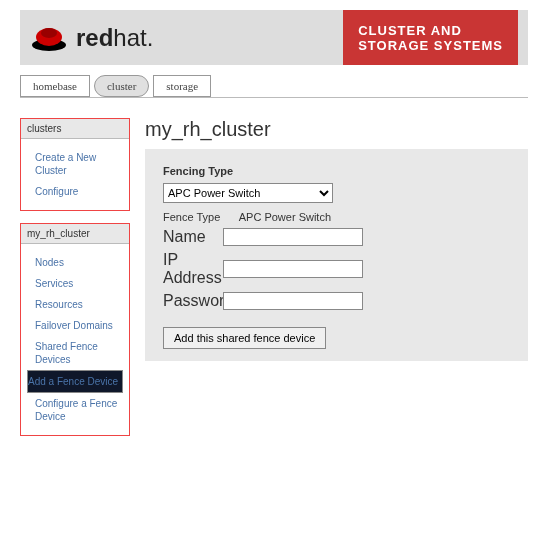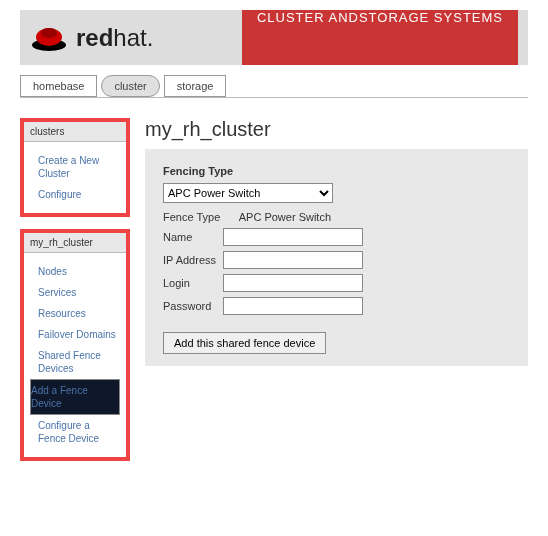--- a/index.html
+++ b/index.html
@@ -1,43 +1,43 @@
 <!DOCTYPE html>
 <html><head>
 <meta charset="utf-8">
 <style>
 * { box-sizing: border-box; margin: 0; padding: 0; }
 body { font-family: Arial, sans-serif; font-size: 11px; background: #fff; width: 548px; }
 .header-area { padding: 10px 20px 0; }
 .logo-banner { background: #ddd; height: 55px; display: flex; align-items: center; justify-content: space-between; padding: 0 10px; }
-.logo-banner-right { background: #c93534; color: #fff; height: 100%; display: flex; flex-direction: row; justify-content: center; padding: 0 15px; font-weight: normal; letter-spacing: 1px; font-size: 13px; text-align: left; }
+.logo-banner-right { background: #c93534; color: #fff; height: 100%; display: flex; flex-direction: column; justify-content: center; padding: 0 15px; font-weight: bold; letter-spacing: 1px; font-size: 13px; text-align: left; }
 .redhat-logo { display: flex; align-items: center; gap: 8px; }
 .redhat-logo span { font-size: 24px; color: #222; font-weight: normal; }
 .redhat-logo span strong { font-weight: bold; }
-.tabs { display: flex; gap: 4px; margin-top: 10px; }
+.tabs { display: flex; gap: 4px; margin-top: 10px; font-family: Liberation Serif, serif; }
 .tab { border: 1px solid #999; padding: 4px 12px; background: #fff; font-size: 11px; color: #444; cursor: pointer; }
 .tab.active { background: #e0e0e0; border-radius: 11px; }
 .divider { border-bottom: 1px solid #bbb; margin: 0 20px; }
 .content { display: flex; padding: 20px; gap: 15px; align-items: flex-start; }
 .sidebar { width: 110px; display: flex; flex-direction: column; gap: 12px; }
-.side-box { border: 4px solid #ef4444; }
+.side-box { border: 1px solid #ef4444; }
 .side-box-header { background: #e8e8e8; border-bottom: 1px solid #bbb; padding: 4px 6px; font-size: 10px; color: #333; }
 .side-box-body { padding: 8px 6px 8px 14px; }
 .side-link { display: block; color: #4a73a8; font-size: 10px; padding: 4px 0; cursor: pointer; line-height: 1.3; }
 .side-link.active-box { border: 1px solid #888; background: #0f172a; margin-left: -8px; }
 .main { flex: 1; }
 .main h1 { font-size: 20px; font-weight: normal; color: #333; margin-bottom: 8px; }
 .main h2 { font-size: 14px; font-weight: normal; color: #333; border-bottom: 1px solid #999; padding-bottom: 4px; margin-bottom: 12px; }
 .form-area { background: #e8e8e8; padding: 12px; }
 .form-label-bold { font-weight: bold; font-size: 11px; color: #333; padding: 4px 0 6px 6px; }
 .select-field { width: 170px; font-size: 11px; margin-left: 6px; background: #fff; border: 1px solid #888; height: 20px; }
 .fence-type-row { margin: 8px 0 4px 6px; font-size: 11px; color: #333; }
 .fence-type-row span:first-child { margin-right: 16px; }
 .field-row { display: flex; align-items: center; margin: 5px 0 5px 6px; }
-.field-label { width: 60px; font-size: 11px; color: #333; }
+.field-label { width: 60px; font-size: 16px; color: #333; }
 .field-input { width: 140px; height: 18px; border: 1px solid #888; background: #fff; font-size: 11px; padding: 0 3px; }
 .submit-btn { margin: 12px 0 0 6px; padding: 4px 10px; font-size: 11px; background: #f0f0f0; border: 1px solid #888; cursor: pointer; }
 </style>
 </head>
 <body>
 
 <div class="header-area">
   <div class="logo-banner">
     <div class="redhat-logo">
       <svg width="38" height="30" viewBox="0 0 38 30">
@@ -96,23 +96,19 @@
       </div>
       <div class="field-row">
         <div class="field-label">Name</div>
         <input class="field-input" value="" style="">
       </div>
       <div class="field-row">
         <div class="field-label">IP Address</div>
         <input class="field-input" value="" style="">
       </div>
       <div class="field-row">
-        <div class="field-label">Login</div>
-        <input class="field-input" value="" style="">
-      </div>
-      <div class="field-row">
         <div class="field-label">Password</div>
         <input class="field-input" type="password" value="" style="">
       </div>
       <button class="submit-btn">Add this shared fence device</button>
     </div>
   </div>
 </div>
 
 </body></html>

